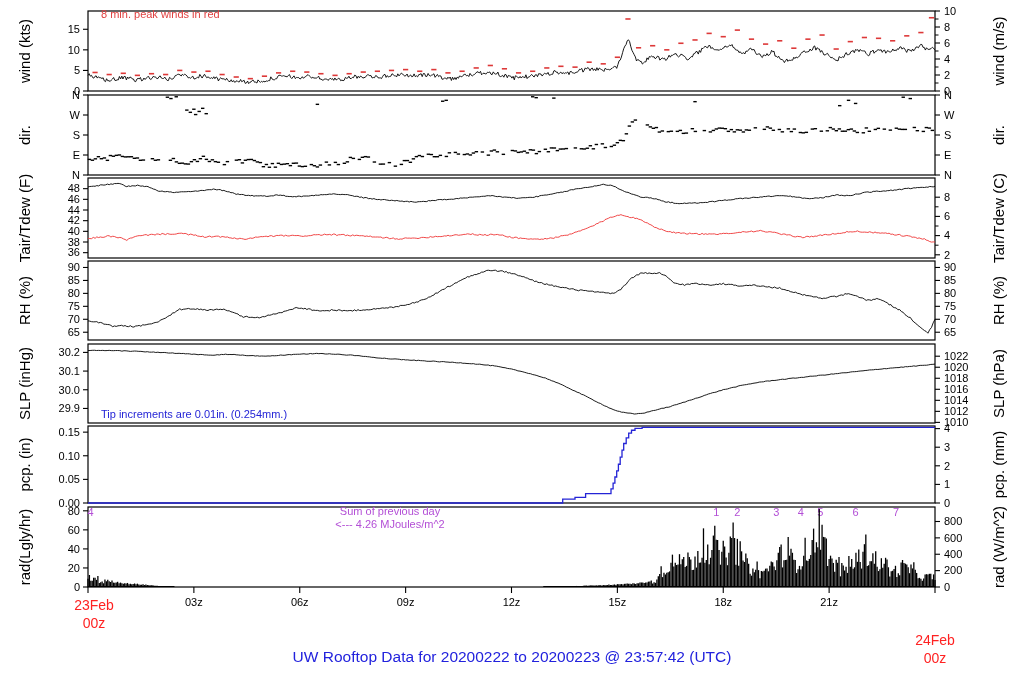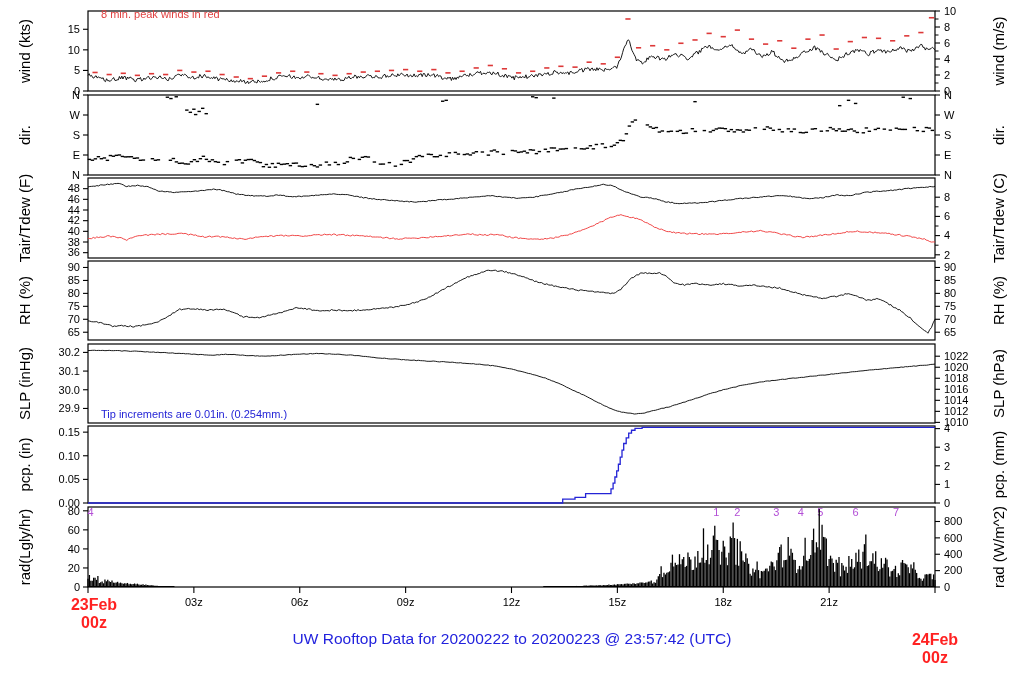--- a/index.html
+++ b/index.html
@@ -3,24 +3,24 @@
 <meta charset="utf-8">
 <style>
   html,body{margin:0;padding:0;background:#fff;}
   #meteogram{position:relative;width:1024px;height:700px;background:#fff;overflow:hidden;
     font-family:"Liberation Sans",sans-serif;}
   #plot{position:absolute;left:0;top:0;}
   .ann{position:absolute;font-size:11px;white-space:nowrap;}
   .ann-wind{left:101px;top:8px;color:#e04040;}
   .ann-pcp{left:101px;top:408px;color:#2424d6;}
   .ann-rad{left:280px;top:505px;width:220px;text-align:center;color:#b34fd6;line-height:13px;white-space:normal;}
-  .xlab{position:absolute;width:72px;text-align:center;color:#ff2222;font-size:16px;line-height:18px;font-weight:bold;}
+  .xlab{position:absolute;width:72px;text-align:center;color:#ff2222;font-size:14px;line-height:18px;}
   .xlab-start{left:58px;top:596px;}
   .xlab-end{left:899px;top:596px;margin-top:35px;}
-  #chart-title{position:absolute;left:0;top:630px;width:1024px;text-align:center;
+  #chart-title{position:absolute;left:0;top:648px;width:1024px;text-align:center;
     color:#2222dd;font-size:15.5px;}
 </style>
 </head>
 <body>
 
 <div id="meteogram">
   <svg id="plot" width="1024" height="700" viewBox="0 0 1024 700">
       <g>
         <rect x="88" y="11" width="847" height="80" fill="none" stroke="#000" stroke-width="1.2"></rect>
         <text transform="translate(30 51) rotate(-90)" text-anchor="middle" font-size="15" fill="#000">wind (kts)</text>
@@ -932,20 +932,24 @@
         <text x="617.375" y="606" text-anchor="middle" font-size="11" fill="#000">15z</text>
         <text x="723.25" y="606" text-anchor="middle" font-size="11" fill="#000">18z</text>
         <text x="829.125" y="606" text-anchor="middle" font-size="11" fill="#000">21z</text>
       </g>
     </svg>
 
   <div class="ann ann-wind">8 min. peak winds in red</div>
 
   <div class="ann ann-pcp">Tip increments are 0.01in. (0.254mm.)</div>
 
+  <div class="ann ann-rad">
+    <div>Sum of previous day</div>
+    <div>&lt;--- 4.26 MJoules/m^2</div>
+  </div>
 
   <div class="xlab xlab-start">
     <div>23Feb</div>
     <div>00z</div>
   </div>
 
   <div class="xlab xlab-end">
     <div>24Feb</div>
     <div>00z</div>
   </div>

